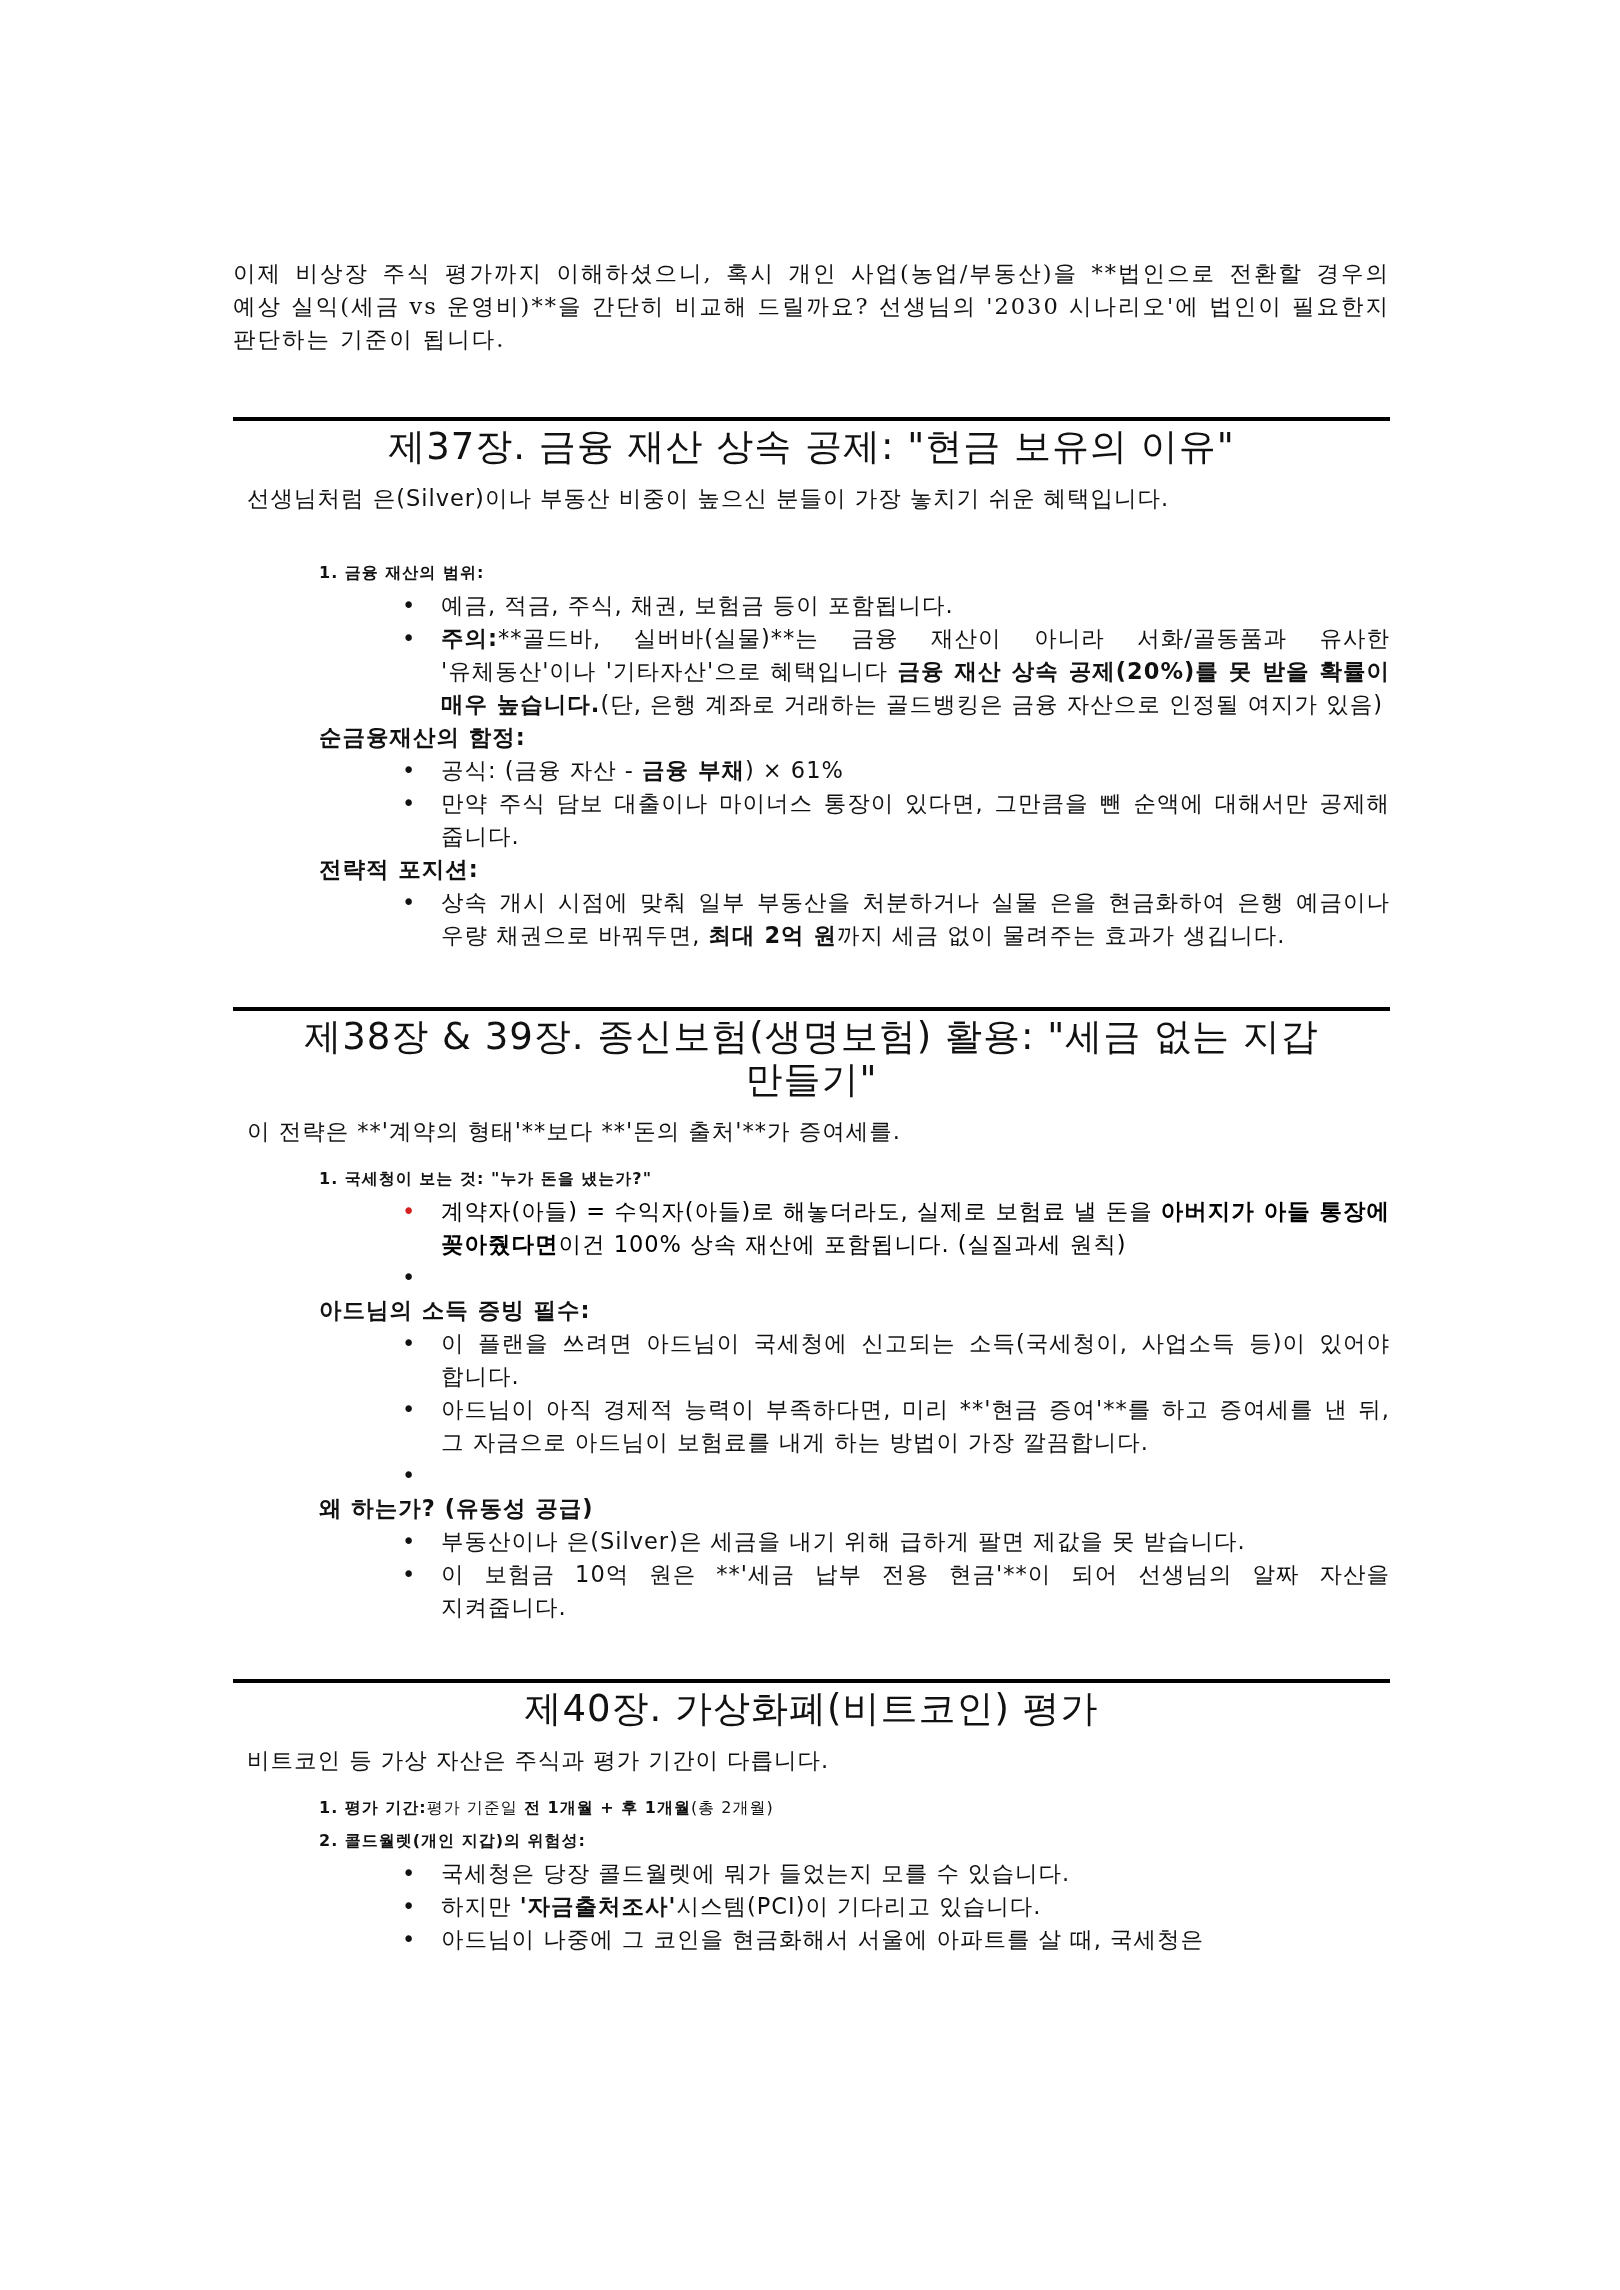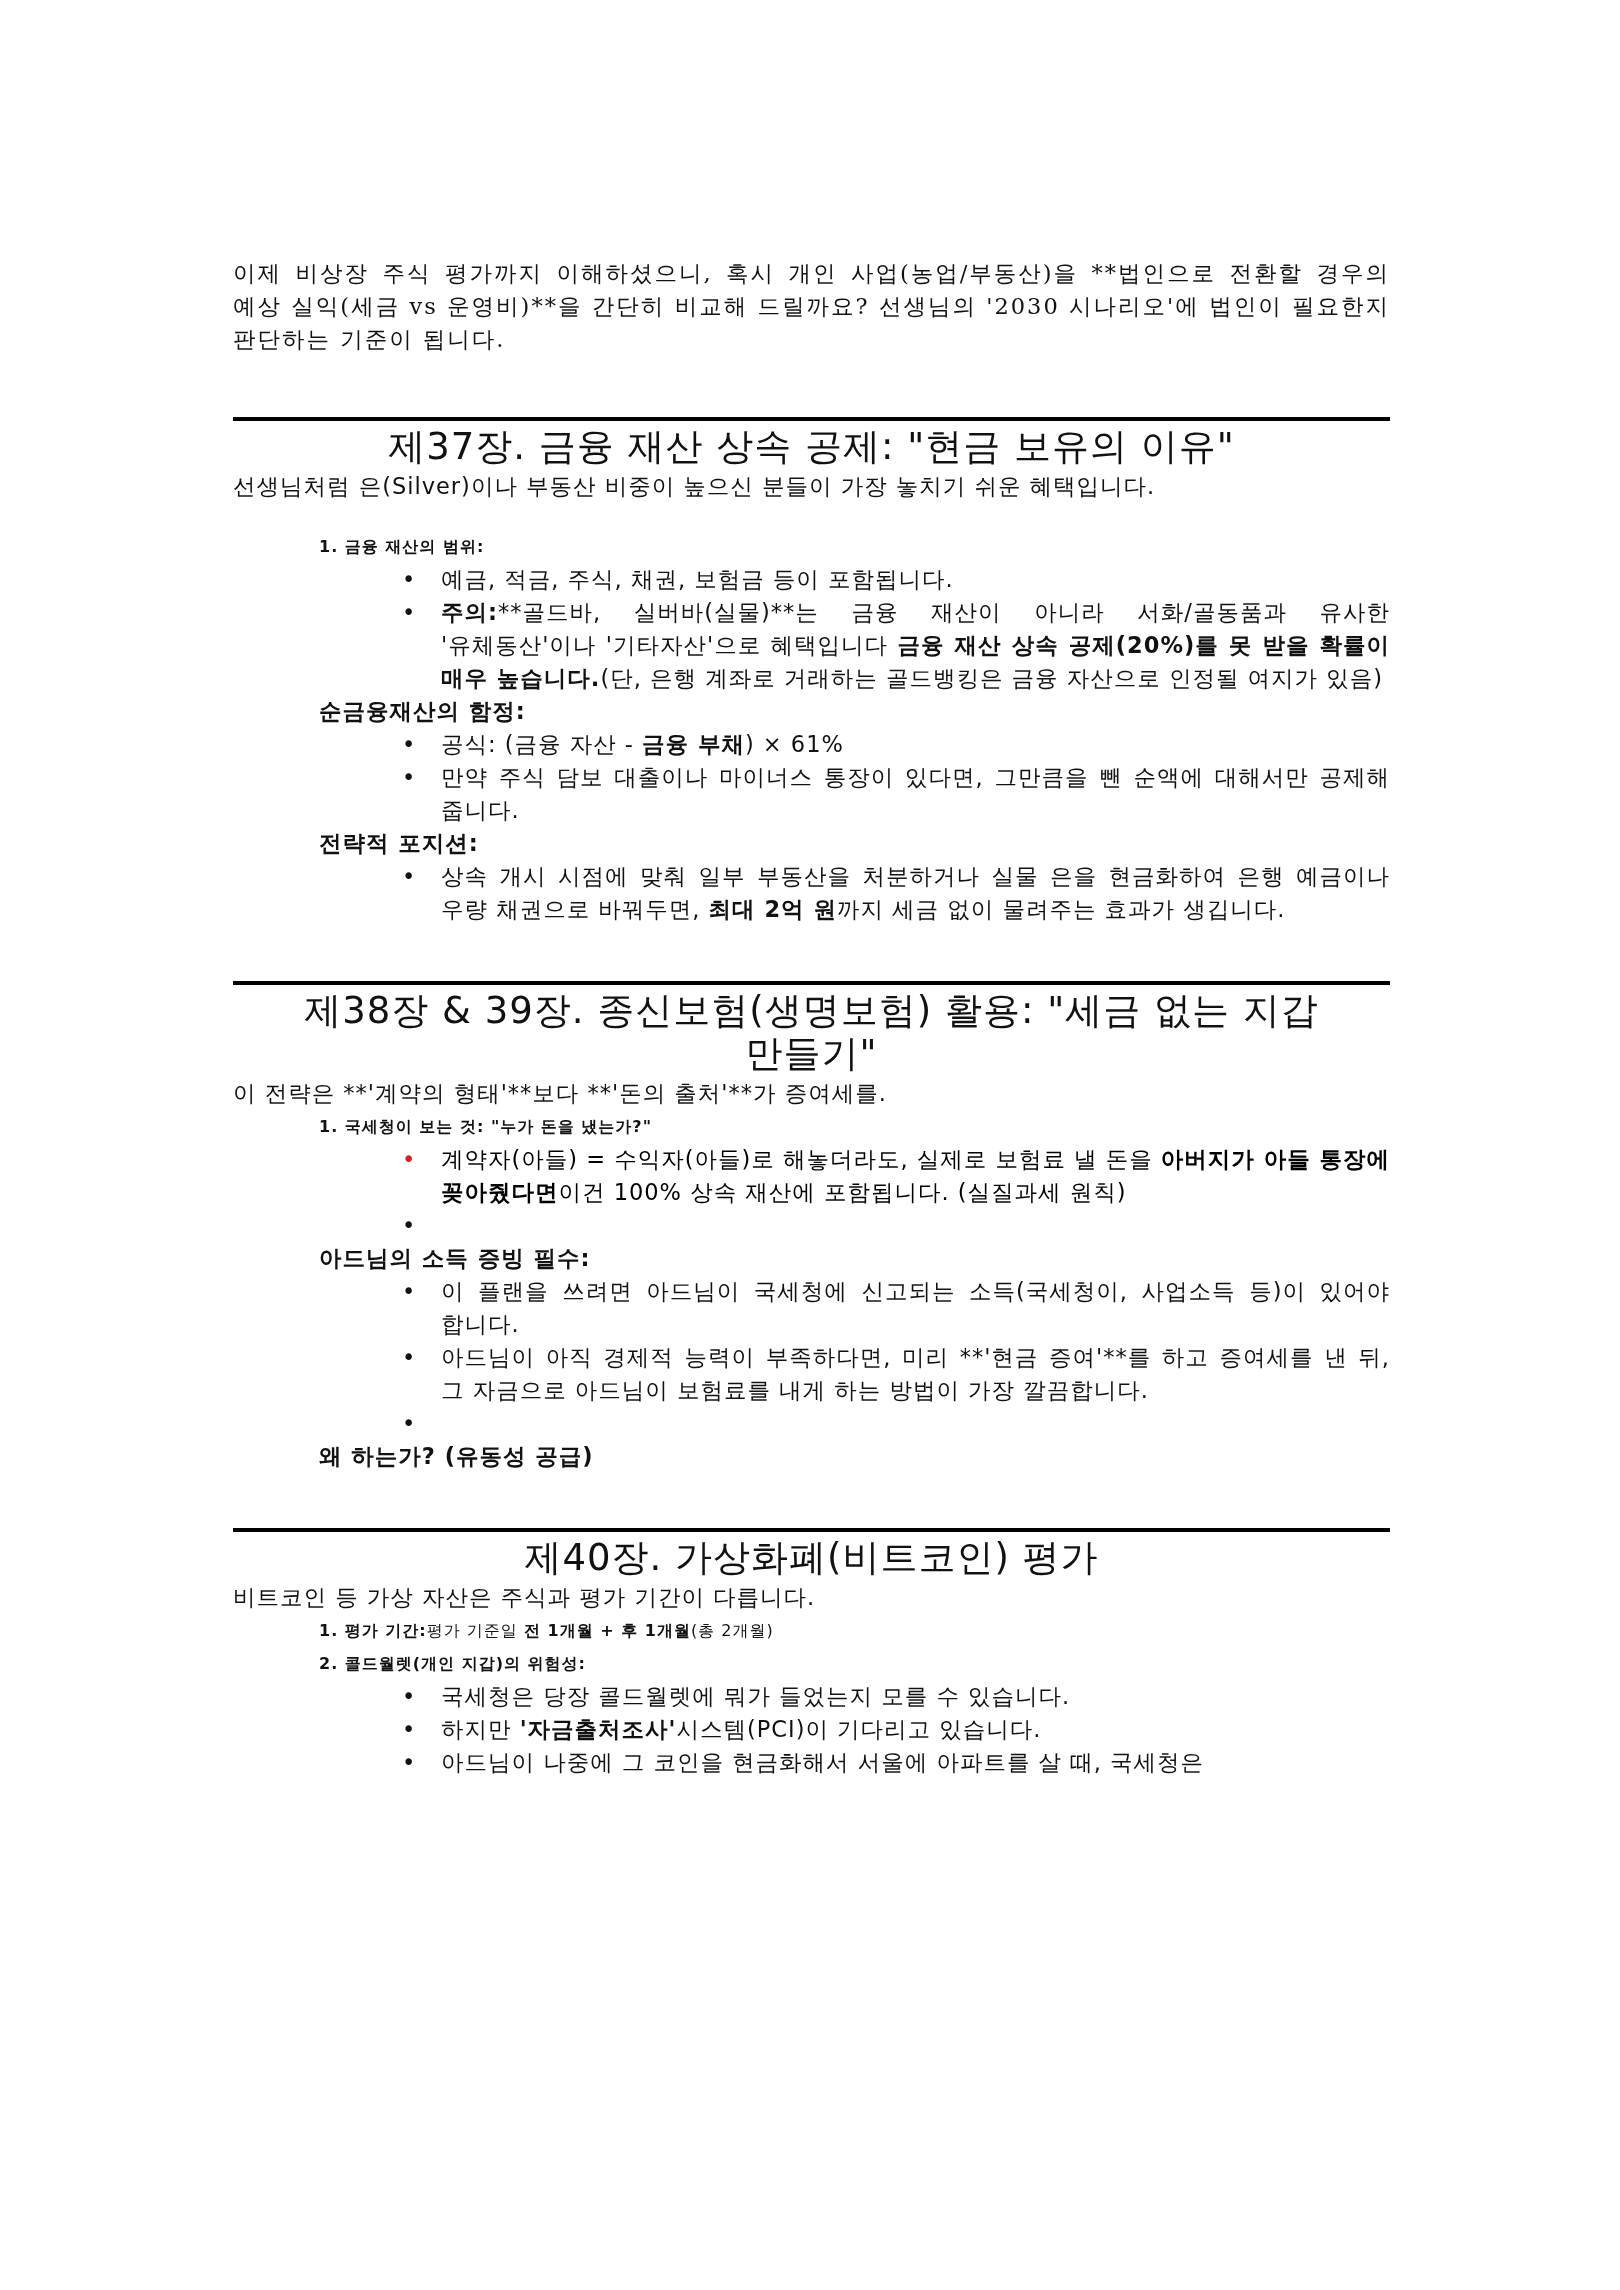--- a/index.html
+++ b/index.html
@@ -12,21 +12,21 @@
   .intro {
     font-family: "DejaVu Serif", "Liberation Serif", serif;
     font-size: 22.5px; line-height: 33px; letter-spacing: 2px;
     margin: 0; text-align: justify; word-break: keep-all;
   }
   .rule { height: 3.9px; background: #000; width: 1157px; margin: 0; }
   h2 {
     font-weight: normal; font-size: 37px; line-height: 43px;
     margin: 3.9px 0 2px 0; letter-spacing: 1px; word-break: keep-all; text-align: center;
   }
-  p.lead { font-size: 22.5px; line-height: 33px; margin: 0; letter-spacing: 1px; }
+  p.lead { font-size: 22.5px; line-height: 33px; margin: 14px; letter-spacing: 1px; }
   .b { font-weight: bold; }
   .ol-item { font-size: 16px; line-height: 33px; margin: 0; letter-spacing: 1px; }
   .ind1 { padding-left: 86px; }
   .sub-h { font-size: 22.5px; line-height: 33px; margin: 0; padding-left: 86px; letter-spacing: 1px; }
   ul.bl { list-style: none; margin: 0; padding: 0 0 0 208px; }
   ul.bl li {
     position: relative; font-size: 22.5px; line-height: 33px; letter-spacing: 1px;
     text-align: justify; word-break: keep-all; min-height: 33px;
   }
   ul.bl li::before {
@@ -93,20 +93,24 @@
     </ul>
 
     <p class="sub-h b">아드님의 소득 증빙 필수:</p>
     <ul class="bl">
       <li>이 플랜을 쓰려면 아드님이 국세청에 신고되는 소득(국세청이, 사업소득 등)이 있어야 합니다.</li>
       <li>아드님이 아직 경제적 능력이 부족하다면, 미리 **'현금 증여'**를 하고 증여세를 낸 뒤, 그 자금으로 아드님이 보험료를 내게 하는 방법이 가장 깔끔합니다.</li>
       <li></li>
     </ul>
 
     <p class="sub-h b">왜 하는가? (유동성 공급)</p>
+    <ul class="bl">
+      <li>부동산이나 은(Silver)은 세금을 내기 위해 급하게 팔면 제값을 못 받습니다.</li>
+      <li>이 보험금 10억 원은 **'세금 납부 전용 현금'**이 되어 선생님의 알짜 자산을 지켜줍니다.</li>
+    </ul>
   </section>
 
   <div class="gap-m"></div>
 
   <section>
     <div class="rule"></div>
     <h2>제40장. 가상화폐(비트코인) 평가</h2>
     <p class="lead">비트코인 등 가상 자산은 주식과 평가 기간이 다릅니다.</p>
 
     <p class="ol-item ind1">

